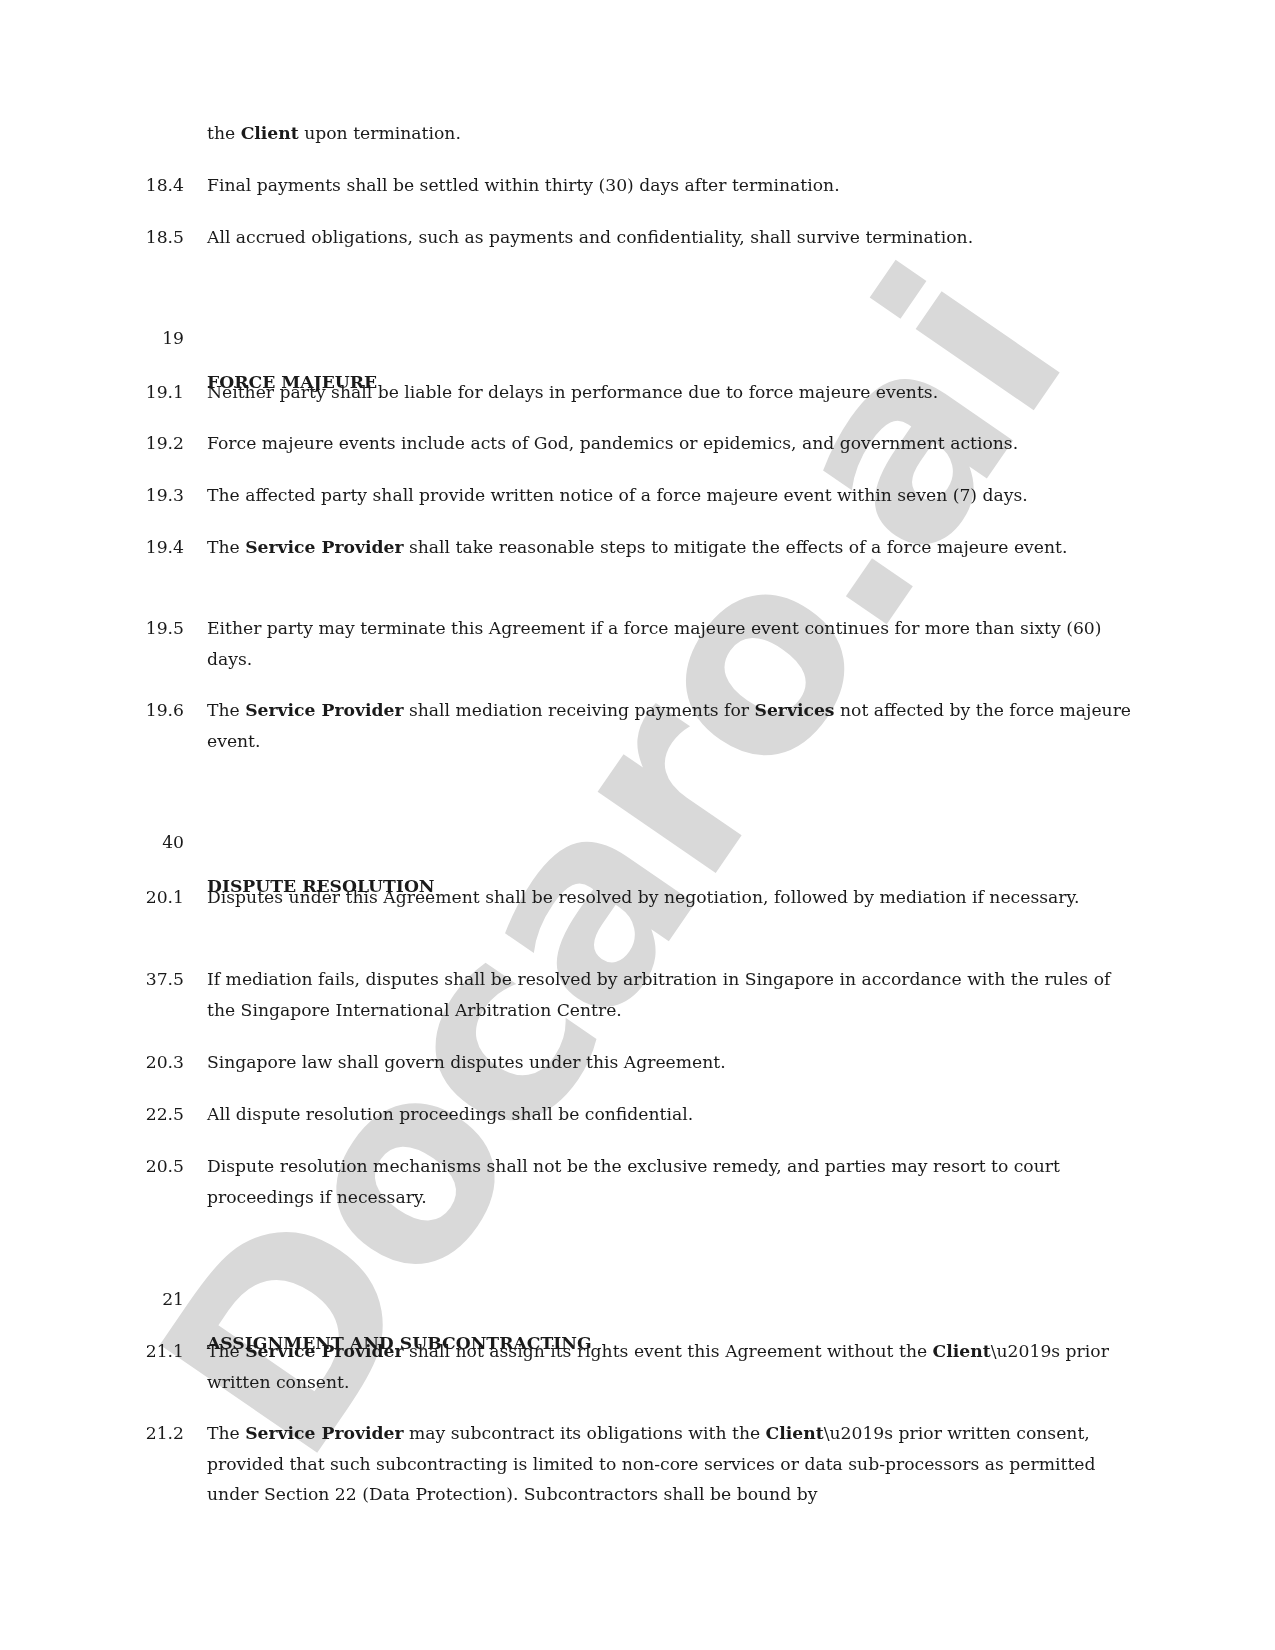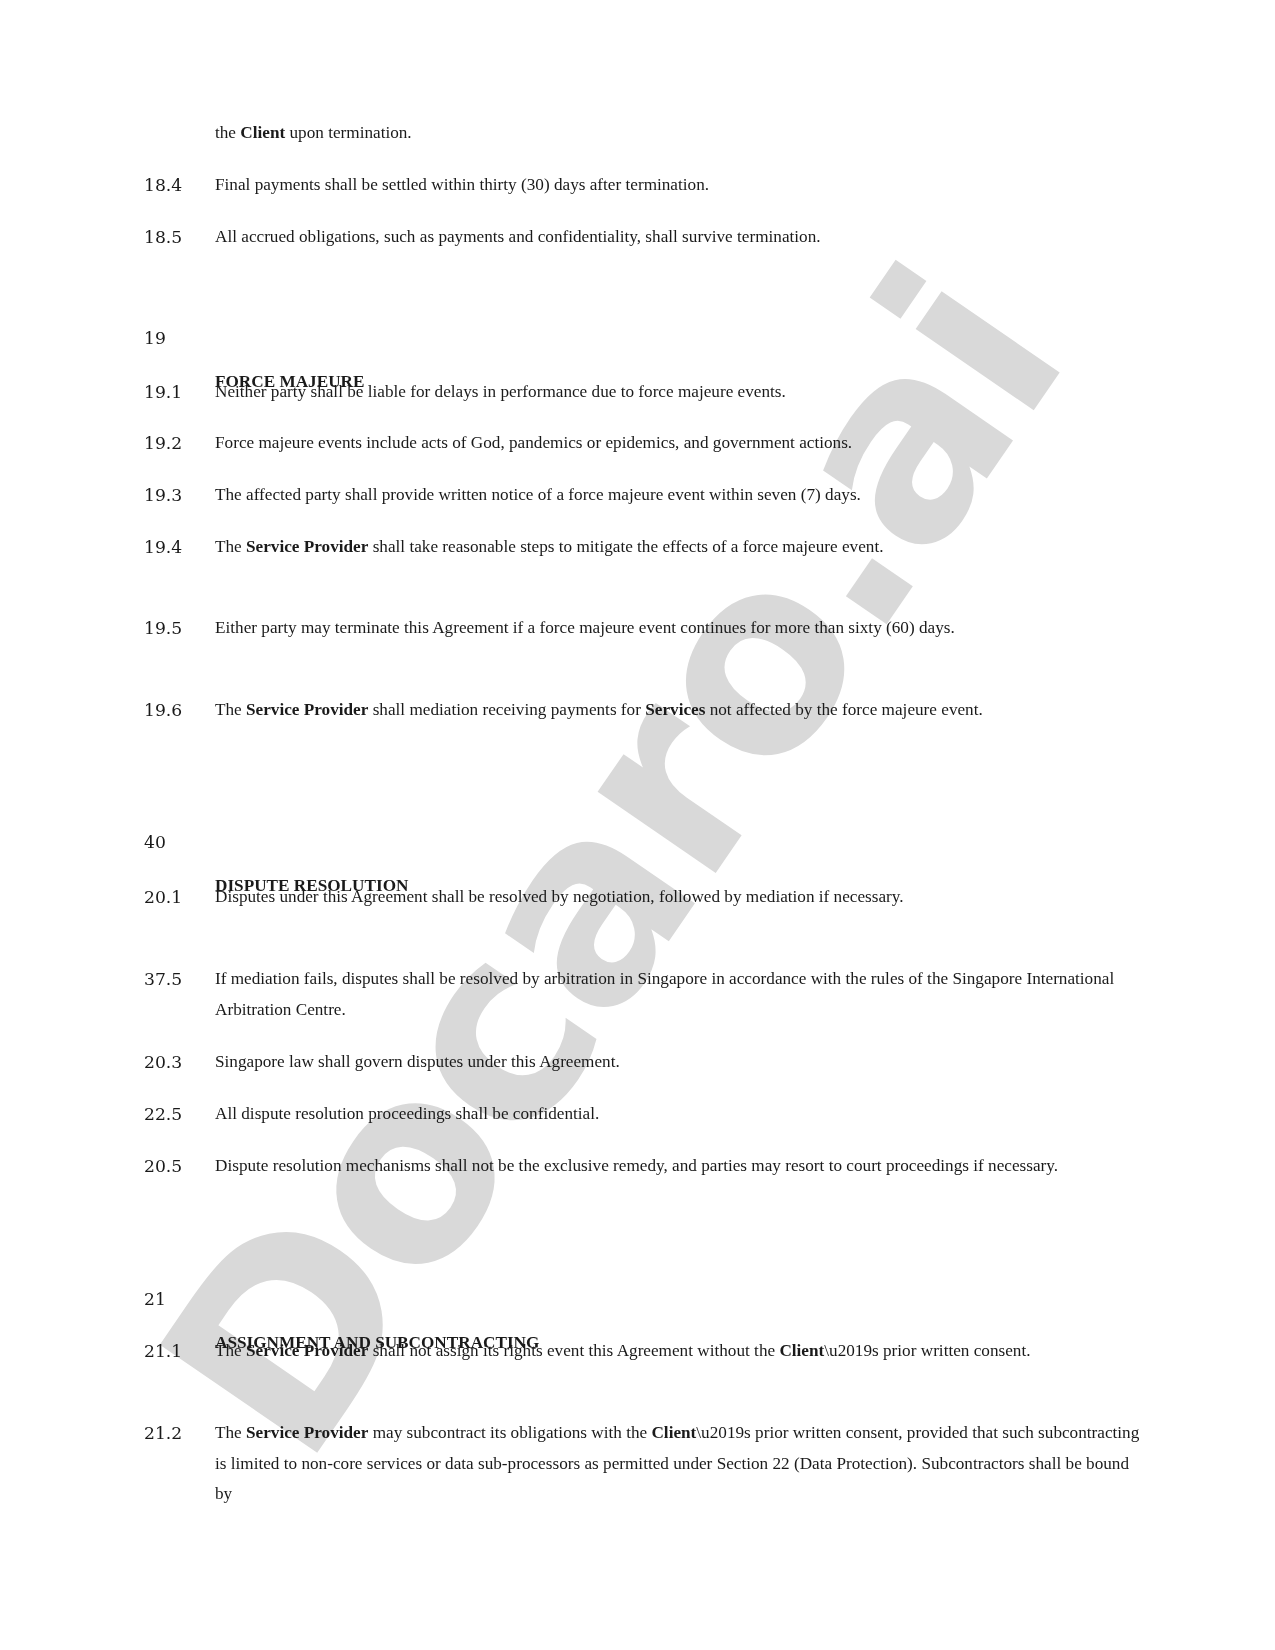--- a/index.html
+++ b/index.html
@@ -40,31 +40,31 @@
   }
   .item {
     position: absolute;
     left: 0;
     width: 1275px;
     font-size: 17.2px;
     line-height: 30.5px;
   }
   .num {
     position: absolute;
-    left: 144px;
+    left: 132px;
     width: 52px;
+    text-align: right;
   }
   .sec-num {
     font-weight: normal;
   }
   .text {
     position: absolute;
-    left: 215px;
+    left: 207px;
     width: 925px;
-    font-family: Liberation Serif, serif;
   }
   .heading {
     font-weight: bold;
     margin-top: 44px;
   }
   b { font-weight: bold; }
 </style>
 </head>
 <body>
 

